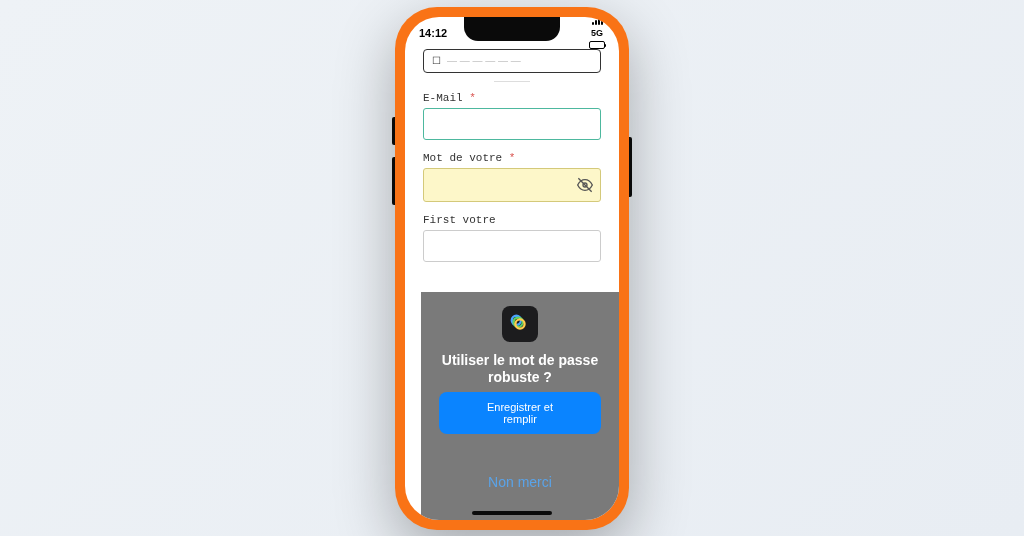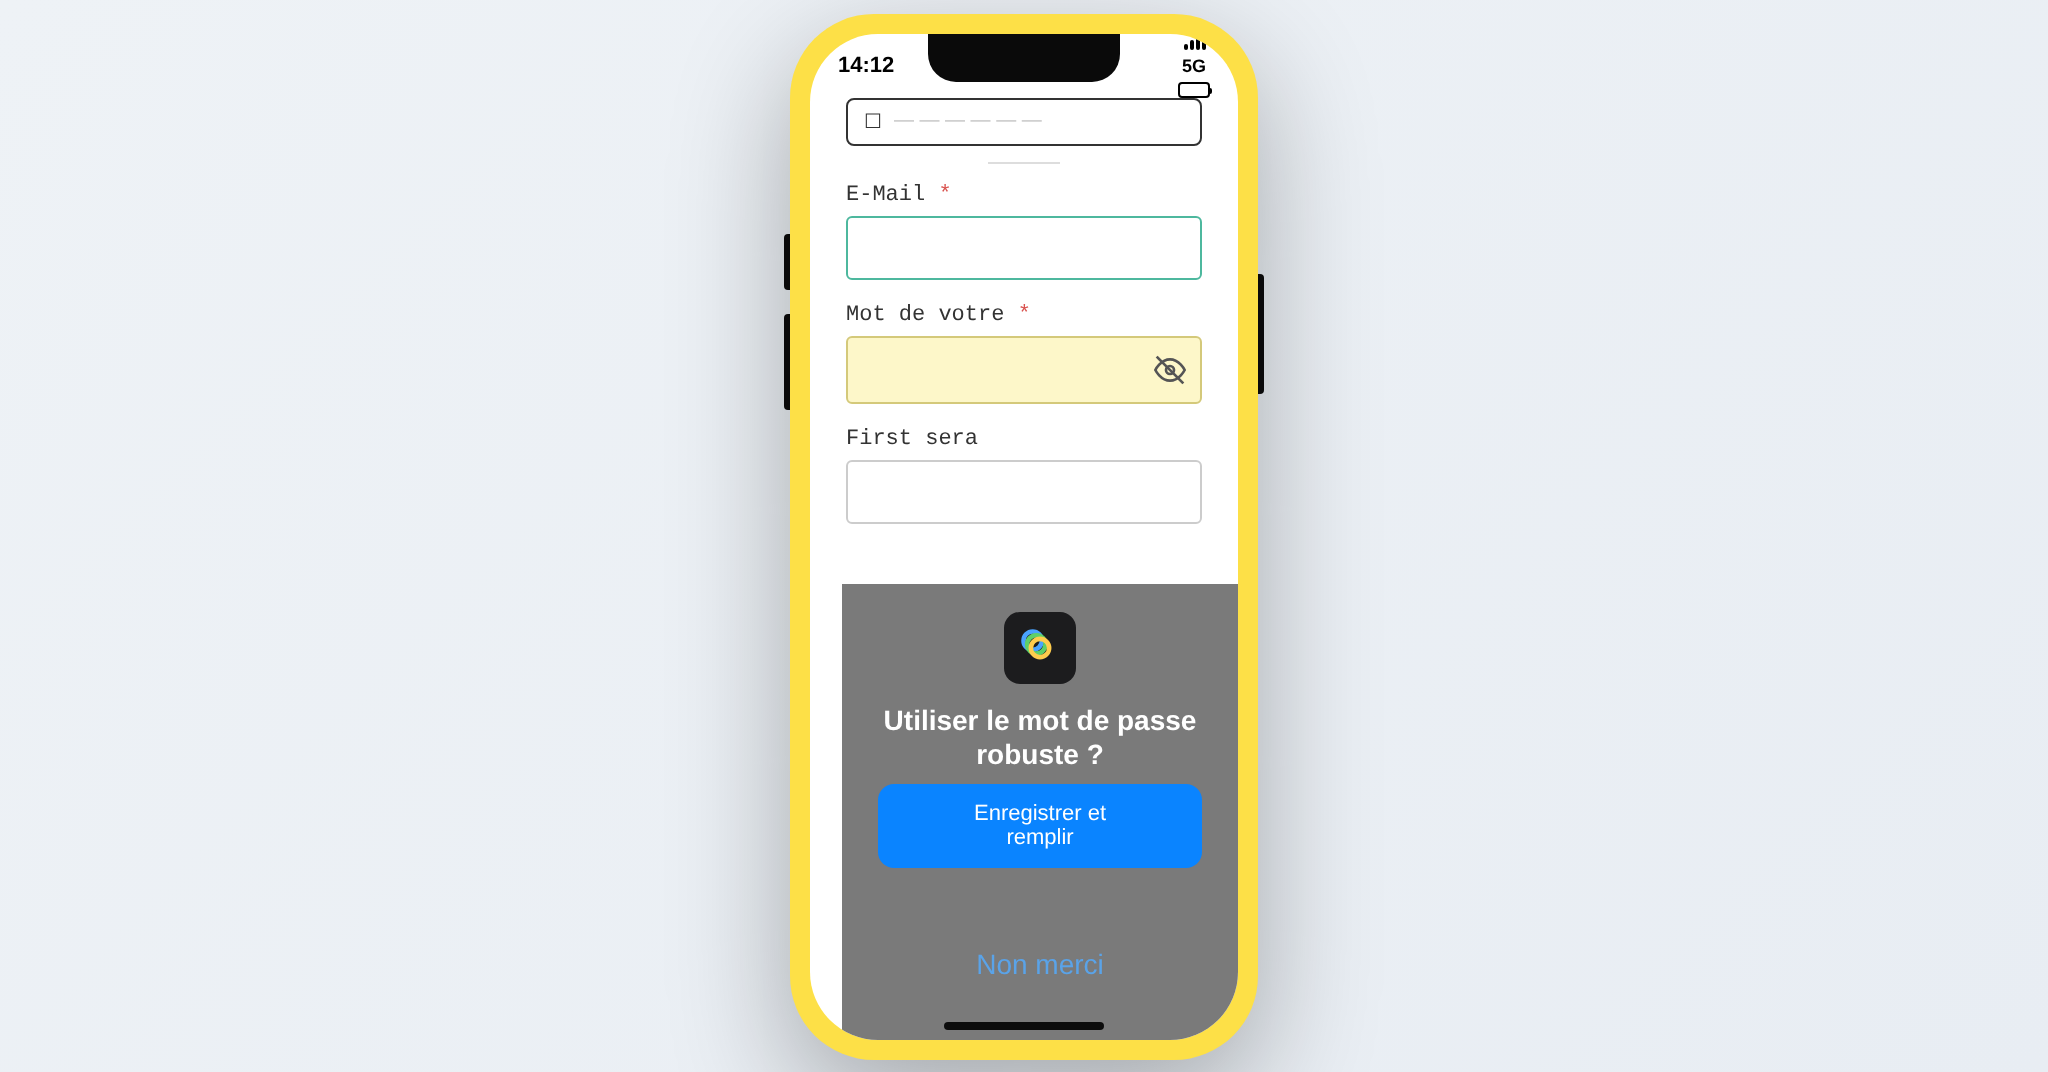--- a/index.html
+++ b/index.html
@@ -5,21 +5,21 @@
     * { margin: 0; padding: 0; box-sizing: border-box; }
     body {
       width: 1024px; height: 536px;
       background: linear-gradient(135deg, #eef2f6 0%, #e8edf3 100%);
       font-family: -apple-system, BlinkMacSystemFont, sans-serif;
       display: flex; align-items: center; justify-content: center;
       overflow: hidden;
     }
     .phone {
       width: 234px; height: 523px;
-      background: #fde047;
+      background: #f97316;
       border-radius: 42px;
       padding: 10px;
       position: relative;
       box-shadow: 0 20px 60px rgba(0,0,0,0.3);
     }
     .phone::before {
       content: '';
       position: absolute;
       left: -3px; top: 110px;
       width: 3px; height: 28px;
@@ -213,21 +213,21 @@
       </label>
       <div class="input-pw-wrap">
         <input class="input-pw" type="password" style="">
         <svg class="eye-icon" viewBox="0 0 24 24" fill="none" stroke="#555" stroke-width="2">
           <path d="M1 12s4-8 11-8 11 8 11 8-4 8-11 8-11-8-11-8z"></path>
           <circle cx="12" cy="12" r="3"></circle>
           <line x1="2" y1="2" x2="22" y2="22"></line>
         </svg>
       </div>
 
-      <label class="field-label">First sera</label>
+      <label class="field-label">First votre</label>
       <input class="input" type="text" style="">
     </div>
 
     <div class="sheet">
       <div class="app-icon">
         <svg width="22" height="22" viewBox="0 0 24 24">
           <circle cx="8" cy="8" r="5" fill="none" stroke="#4aa3ff" stroke-width="2.5"></circle>
           <circle cx="10" cy="10" r="5" fill="none" stroke="#5fd068" stroke-width="2.5"></circle>
           <circle cx="12" cy="12" r="5" fill="none" stroke="#ffcc4d" stroke-width="2.5"></circle>
         </svg>

